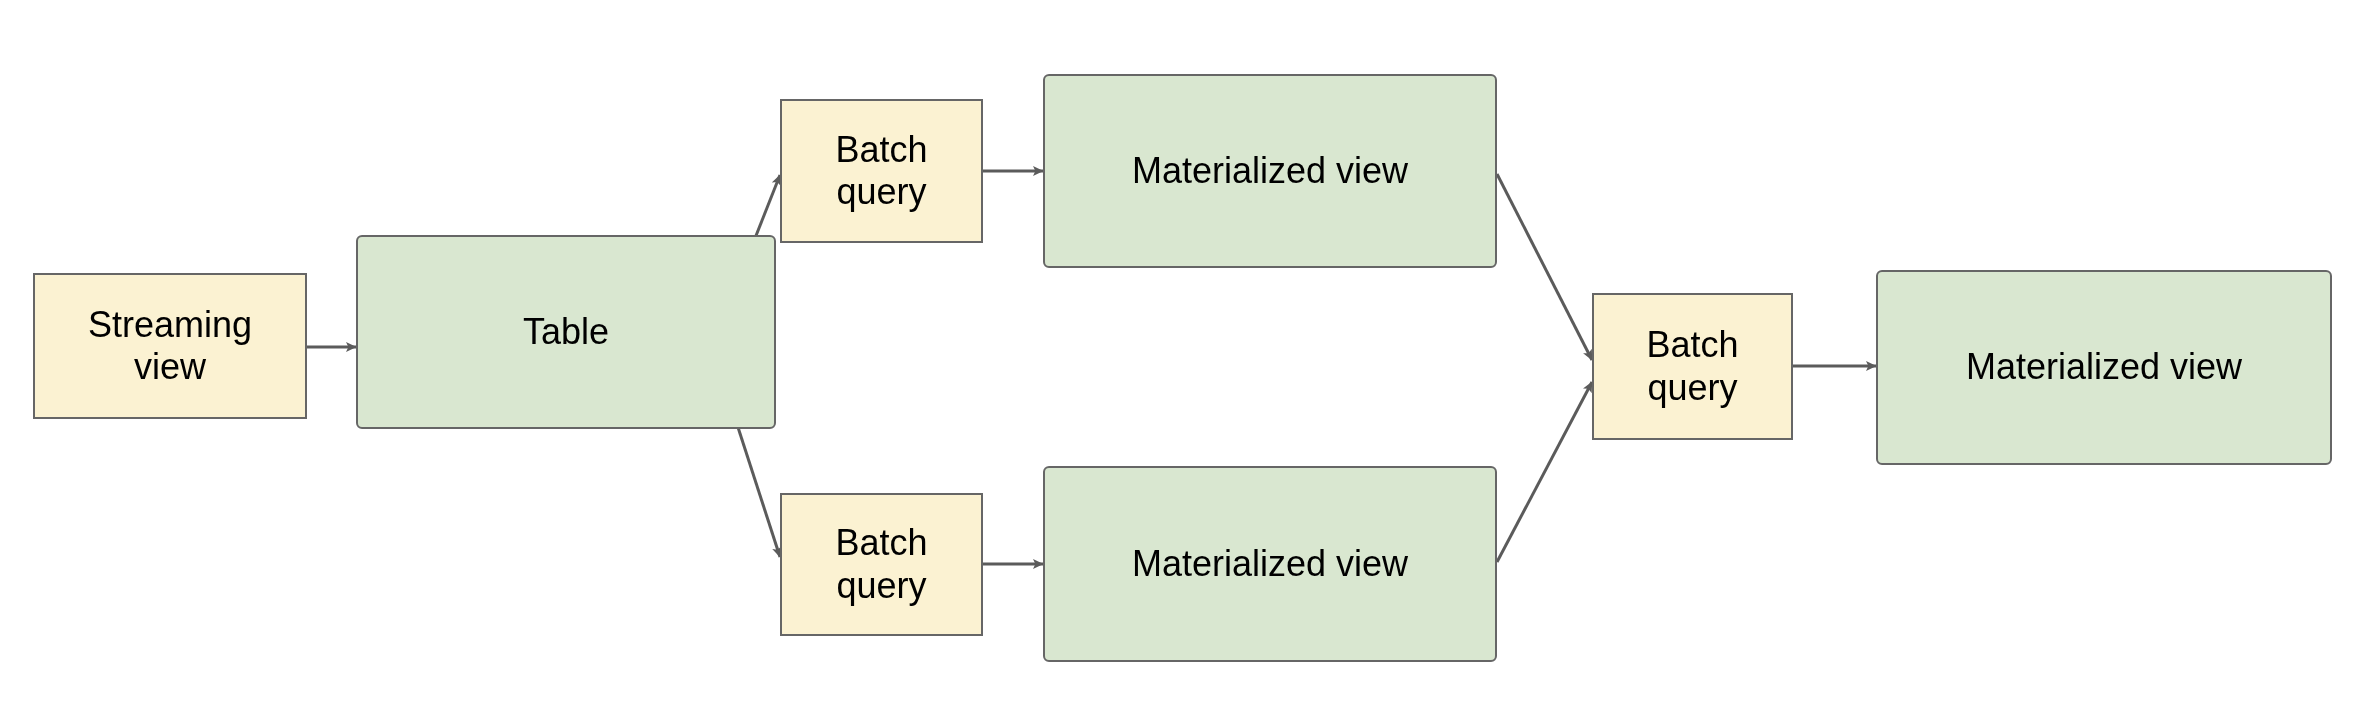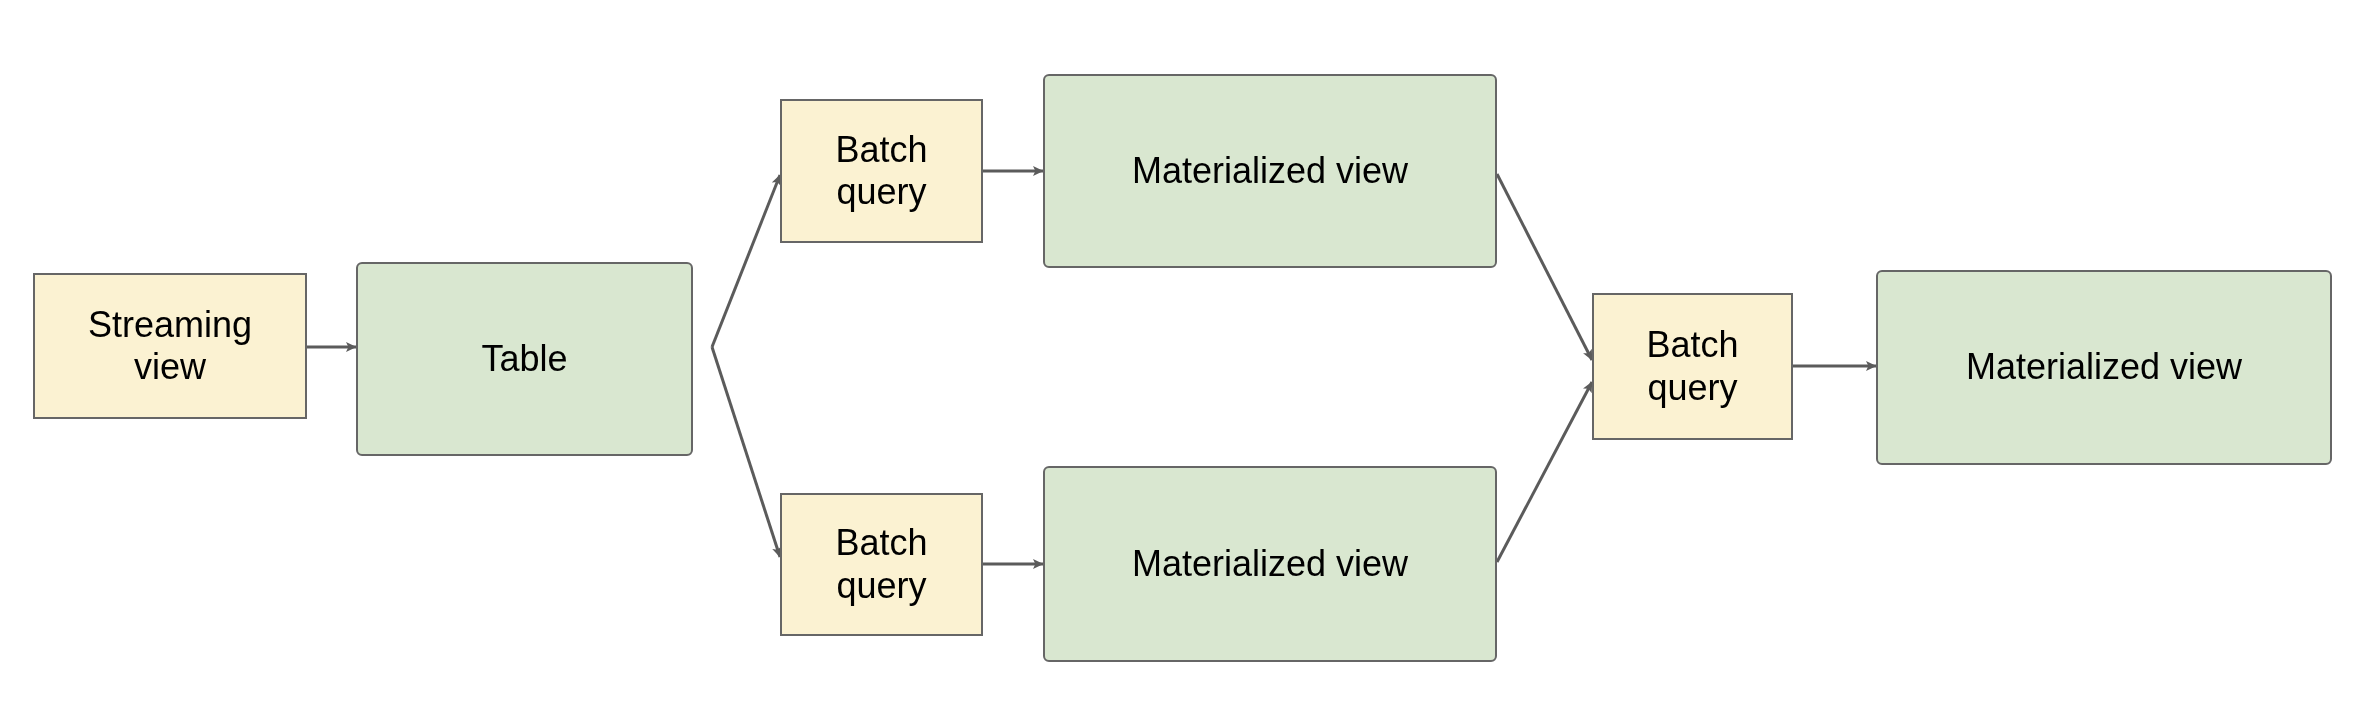--- a/index.html
+++ b/index.html
@@ -68,21 +68,21 @@
         <line x1="983" y1="564" x2="1043" y2="564" stroke="#5b5b5b" stroke-width="3" marker-end="url(#arrowhead)"></line>
         <line x1="1497" y1="174" x2="1592" y2="360" stroke="#5b5b5b" stroke-width="3" marker-end="url(#arrowhead)"></line>
         <line x1="1497" y1="562" x2="1592" y2="382" stroke="#5b5b5b" stroke-width="3" marker-end="url(#arrowhead)"></line>
         <line x1="1793" y1="366" x2="1876" y2="366" stroke="#5b5b5b" stroke-width="3" marker-end="url(#arrowhead)"></line>
       </g>
   </svg>
 
   <div id="nodes">
       <div class="node node-process" style="left: 33px; top: 273px; width: 274px; height: 146px; font-size: 36px; background: rgb(251, 242, 210); border-color: rgb(102, 102, 102); color: rgb(0, 0, 0); border-radius: 0px;"><span class="label">Streaming
 view</span></div>
-      <div class="node node-store" style="left: 356px; top: 262px; width: 337px; height: 194px; font-size: 36px; background: rgb(217, 231, 208); border-color: rgb(102, 102, 102); color: rgb(0, 0, 0);"><span class="label">Table</span></div>
+      <div class="node node-store" style="left: 356px; top: 235px; width: 420px; height: 194px; font-size: 36px; background: rgb(217, 231, 208); border-color: rgb(102, 102, 102); color: rgb(0, 0, 0);"><span class="label">Table</span></div>
       <div class="node node-process" style="left: 780px; top: 99px; width: 203px; height: 144px; font-size: 36px; background: rgb(251, 242, 210); border-color: rgb(102, 102, 102); color: rgb(0, 0, 0); border-radius: 0px;"><span class="label">Batch
 query</span></div>
       <div class="node node-store" style="left: 1043px; top: 74px; width: 454px; height: 194px; font-size: 36px; background: rgb(217, 231, 208); border-color: rgb(102, 102, 102); color: rgb(0, 0, 0);"><span class="label">Materialized view</span></div>
       <div class="node node-process" style="left: 780px; top: 493px; width: 203px; height: 143px; font-size: 36px; background: rgb(251, 242, 210); border-color: rgb(102, 102, 102); color: rgb(0, 0, 0); border-radius: 0px;"><span class="label">Batch
 query</span></div>
       <div class="node node-store" style="left: 1043px; top: 466px; width: 454px; height: 196px; font-size: 36px; background: rgb(217, 231, 208); border-color: rgb(102, 102, 102); color: rgb(0, 0, 0);"><span class="label">Materialized view</span></div>
       <div class="node node-process" style="left: 1592px; top: 293px; width: 201px; height: 147px; font-size: 36px; background: rgb(251, 242, 210); border-color: rgb(102, 102, 102); color: rgb(0, 0, 0); border-radius: 0px;"><span class="label">Batch
 query</span></div>
       <div class="node node-store" style="left: 1876px; top: 270px; width: 456px; height: 195px; font-size: 36px; background: rgb(217, 231, 208); border-color: rgb(102, 102, 102); color: rgb(0, 0, 0);"><span class="label">Materialized view</span></div>
     </div>

